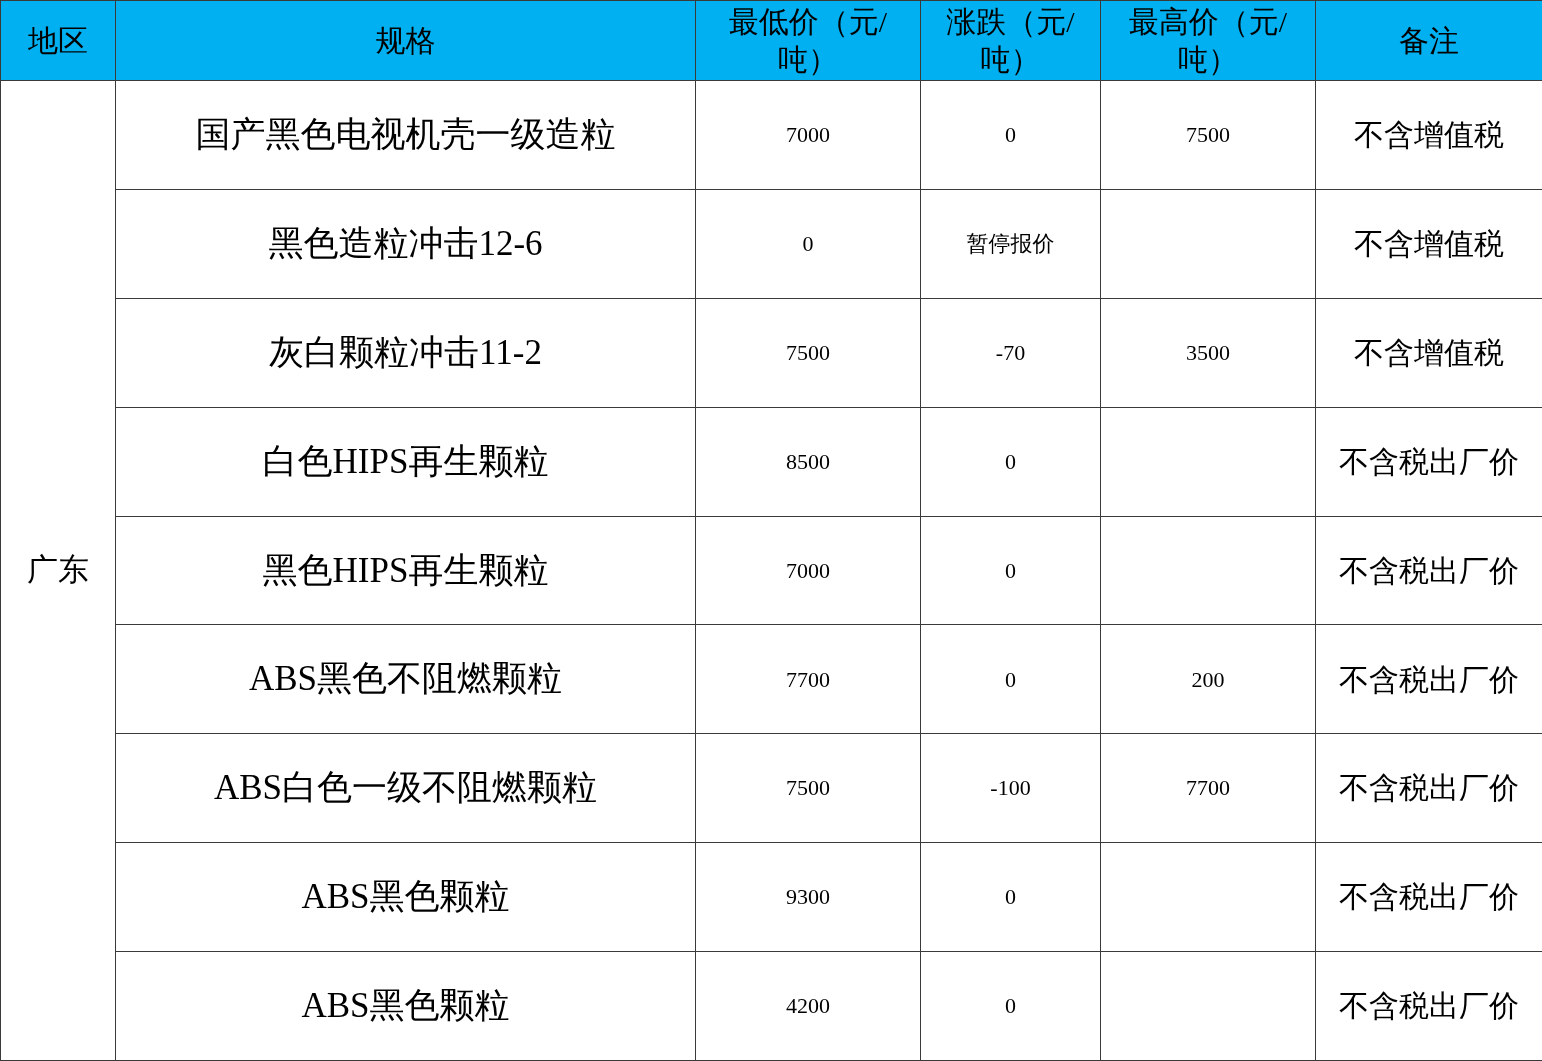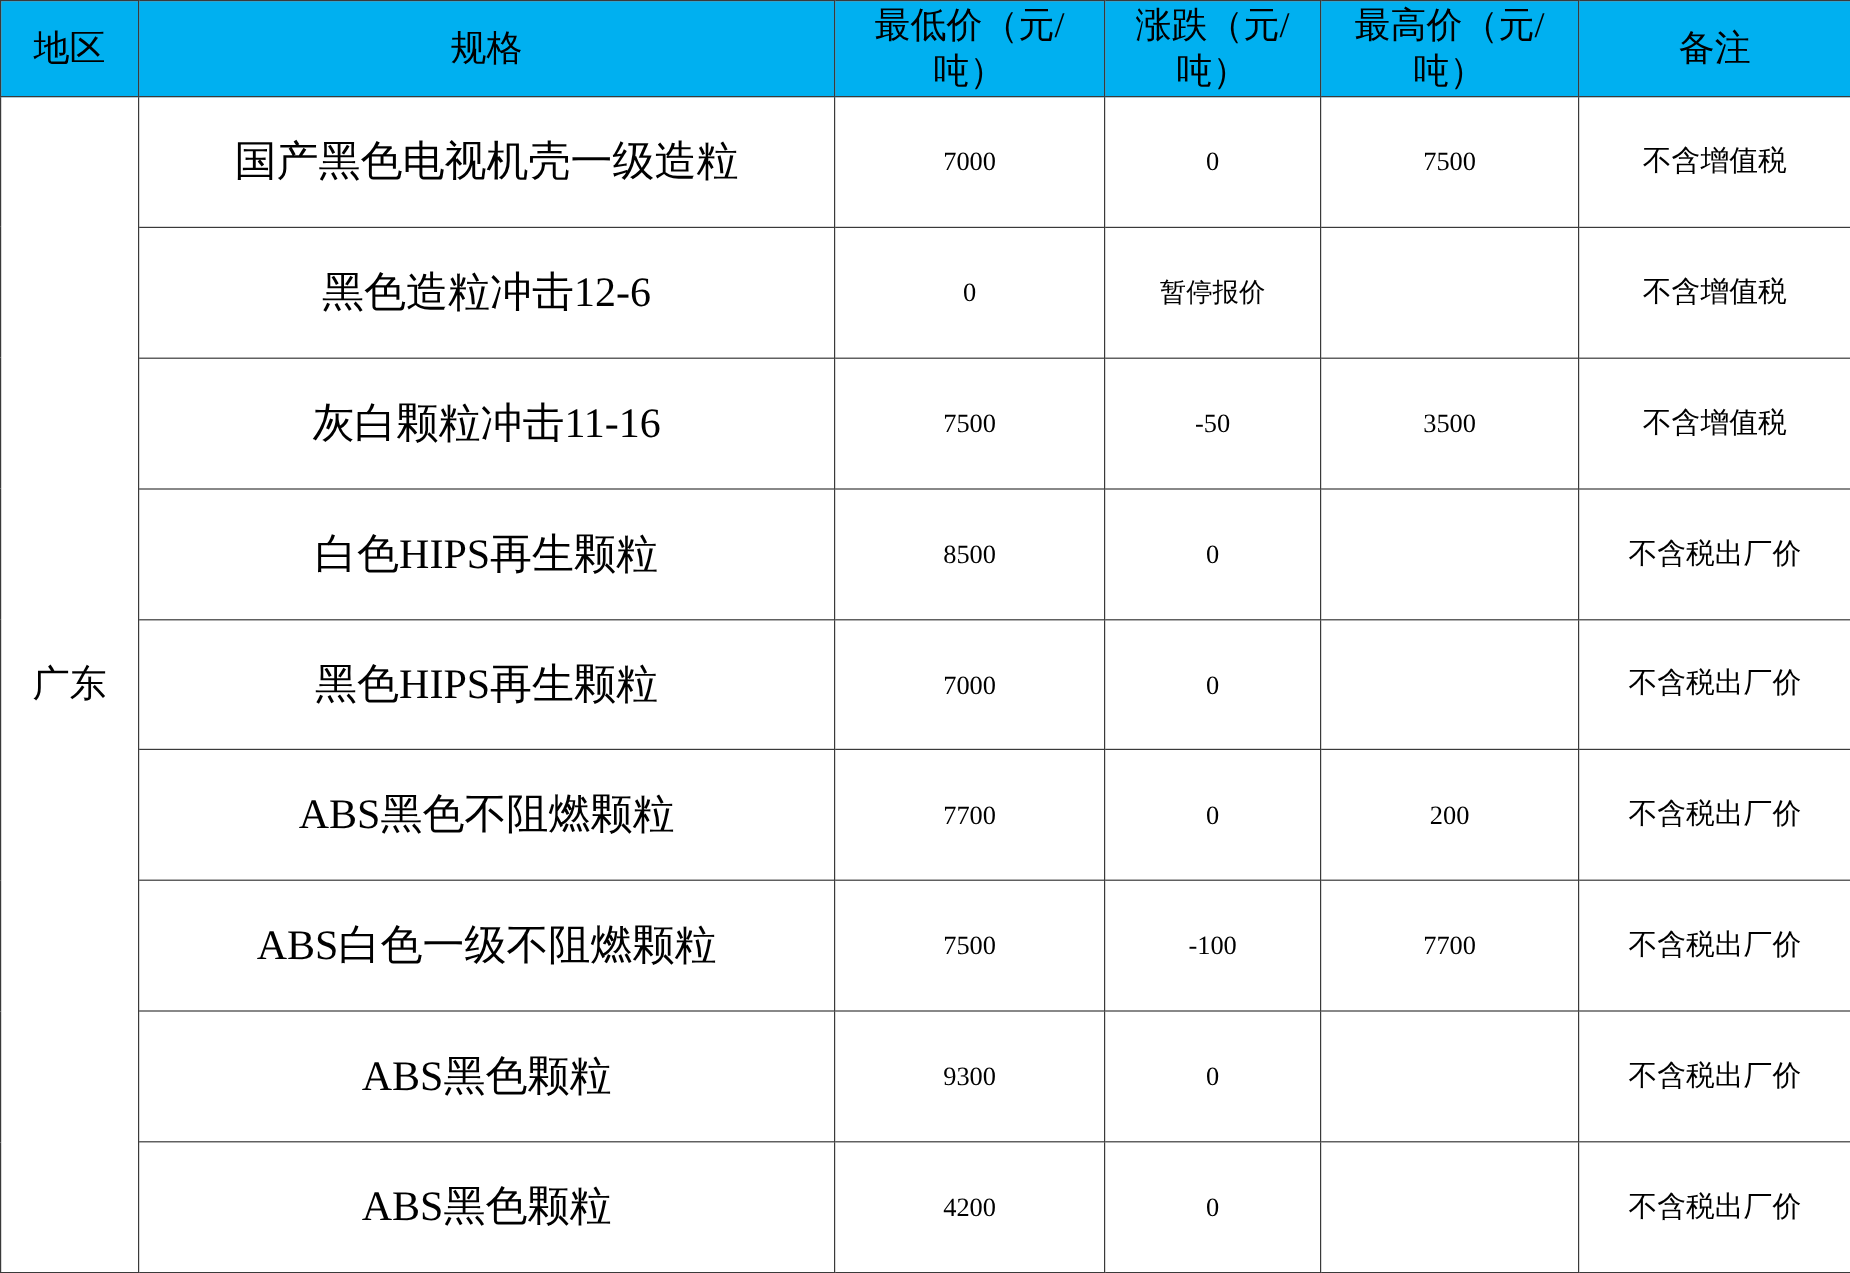--- a/index.html
+++ b/index.html
@@ -46,21 +46,21 @@
     font-size: 31px;
     border-radius: 14px;
   }
   td.spec-cell {
     font-size: 35px;
   }
   td.num-cell {
     font-size: 22px;
   }
   td.note-cell {
-    font-size: 24px;
+    font-size: 30px;
     text-align: left;
     padding-left: 8px;
   }
   tbody tr { height: 104px; }
 </style>
 </head>
 <body>
 
 <table class="price-table">
   <colgroup>
@@ -91,23 +91,23 @@
       <td class="note-cell">不含增值税</td>
     </tr>
     <tr>
       <td class="spec-cell">黑色造粒冲击12-6</td>
       <td class="num-cell">0</td>
       <td class="num-cell">暂停报价</td>
       <td class="num-cell"></td>
       <td class="note-cell">不含增值税</td>
     </tr>
     <tr>
-      <td class="spec-cell">灰白颗粒冲击11-16</td>
+      <td class="spec-cell">灰白颗粒冲击11-2</td>
       <td class="num-cell">7500</td>
-      <td class="num-cell">-50</td>
+      <td class="num-cell">-70</td>
       <td class="num-cell">3500</td>
       <td class="note-cell">不含增值税</td>
     </tr>
     <tr>
       <td class="spec-cell">白色HIPS再生颗粒</td>
       <td class="num-cell">8500</td>
       <td class="num-cell">0</td>
       <td class="num-cell"></td>
       <td class="note-cell">不含税出厂价</td>
     </tr>

